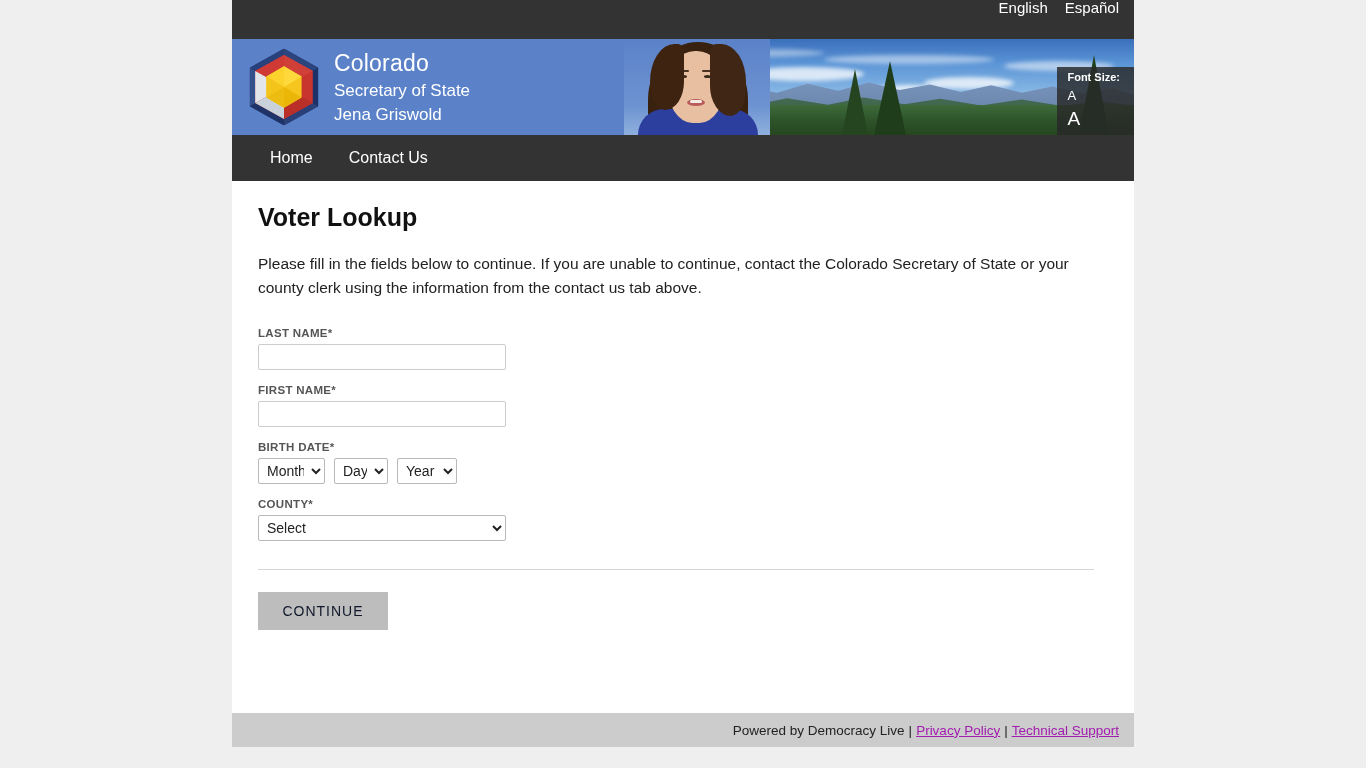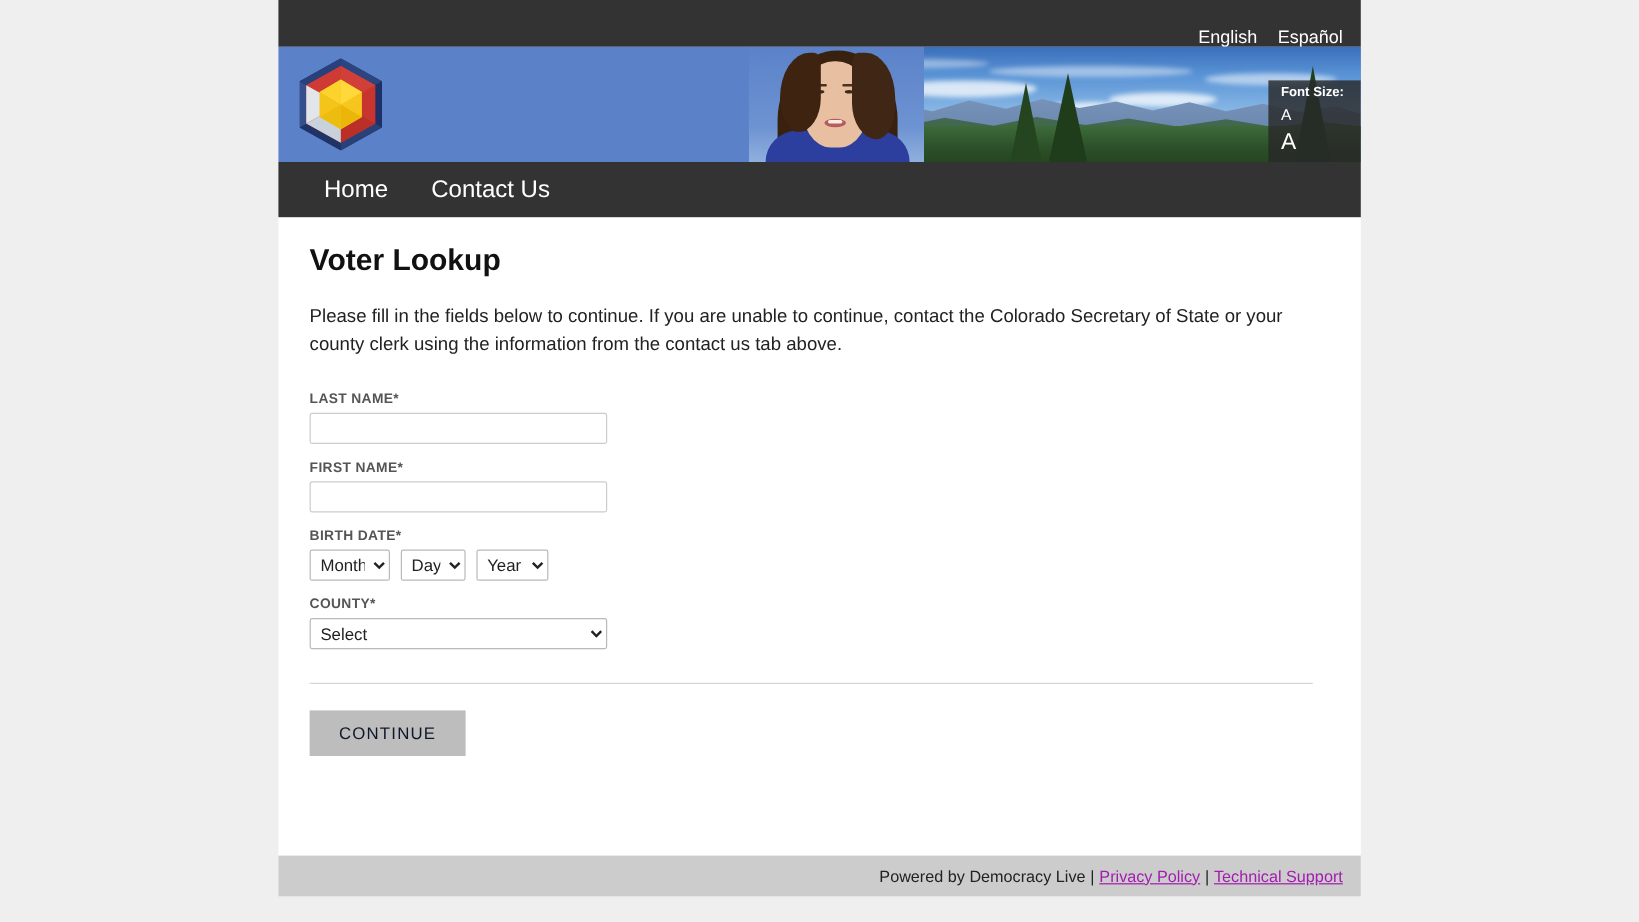--- a/index.html
+++ b/index.html
@@ -16,21 +16,21 @@
     left: 232px; top: 0;
     width: 902px; height: 747px;
     background: #ffffff;
   }
 
   
   .lang-bar {
     height: 39px;
     background: #333333;
     display: flex;
-    align-items: flex-end;
+    align-items: flex-start;
     justify-content: flex-end;
     padding-right: 15px;
     gap: 17px;
   }
   .lang-link {
     color: #ffffff;
     font-size: 15px;
     text-decoration: none;
     cursor: pointer;
     line-height: 1;
@@ -215,21 +215,21 @@
   .nav {
     height: 46px;
     background: #333333;
     display: flex;
     align-items: center;
     padding-left: 25px;
     gap: 10px;
   }
   .nav a {
     color: #ffffff;
-    font-size: 20px;
+    font-size: 16px;
     text-decoration: none;
     padding: 6px 13px;
     cursor: pointer;
     text-align: right;
   }
 
   
   .content {
     padding: 22px 26px 0 26px;
     height: 436px;
@@ -396,20 +396,25 @@
             <polygon points="50,22 74,36 74,64 50,78 26,64 26,36" fill="#d8d8dc" opacity="0.0"></polygon>
             <polygon points="50,24 72,37 72,63 50,76 28,63 28,37" fill="#f6c61e"></polygon>
             <polygon points="50,24 72,37 50,50" fill="#ffd93b"></polygon>
             <polygon points="72,63 50,76 50,50" fill="#eab608"></polygon>
             <polygon points="28,37 50,24 50,50" fill="#fcd22d"></polygon>
             <polygon points="28,37 28,63 50,50" fill="#f5c41b"></polygon>
             <polygon points="28,63 50,76 50,50" fill="#edbc10"></polygon>
           </g>
         </svg>
       </div>
+      <div class="brand-text">
+        <div class="l1">Colorado</div>
+        <div class="l2">Secretary of State</div>
+        <div class="l3">Jena Griswold</div>
+      </div>
     </div>
 
     <div class="font-size-box">
       <span>Font Size:</span>
       <span class="fs-a-small">A</span>
       <span class="fs-a-big">A</span>
     </div>
   </div>
 
   <div class="nav">

